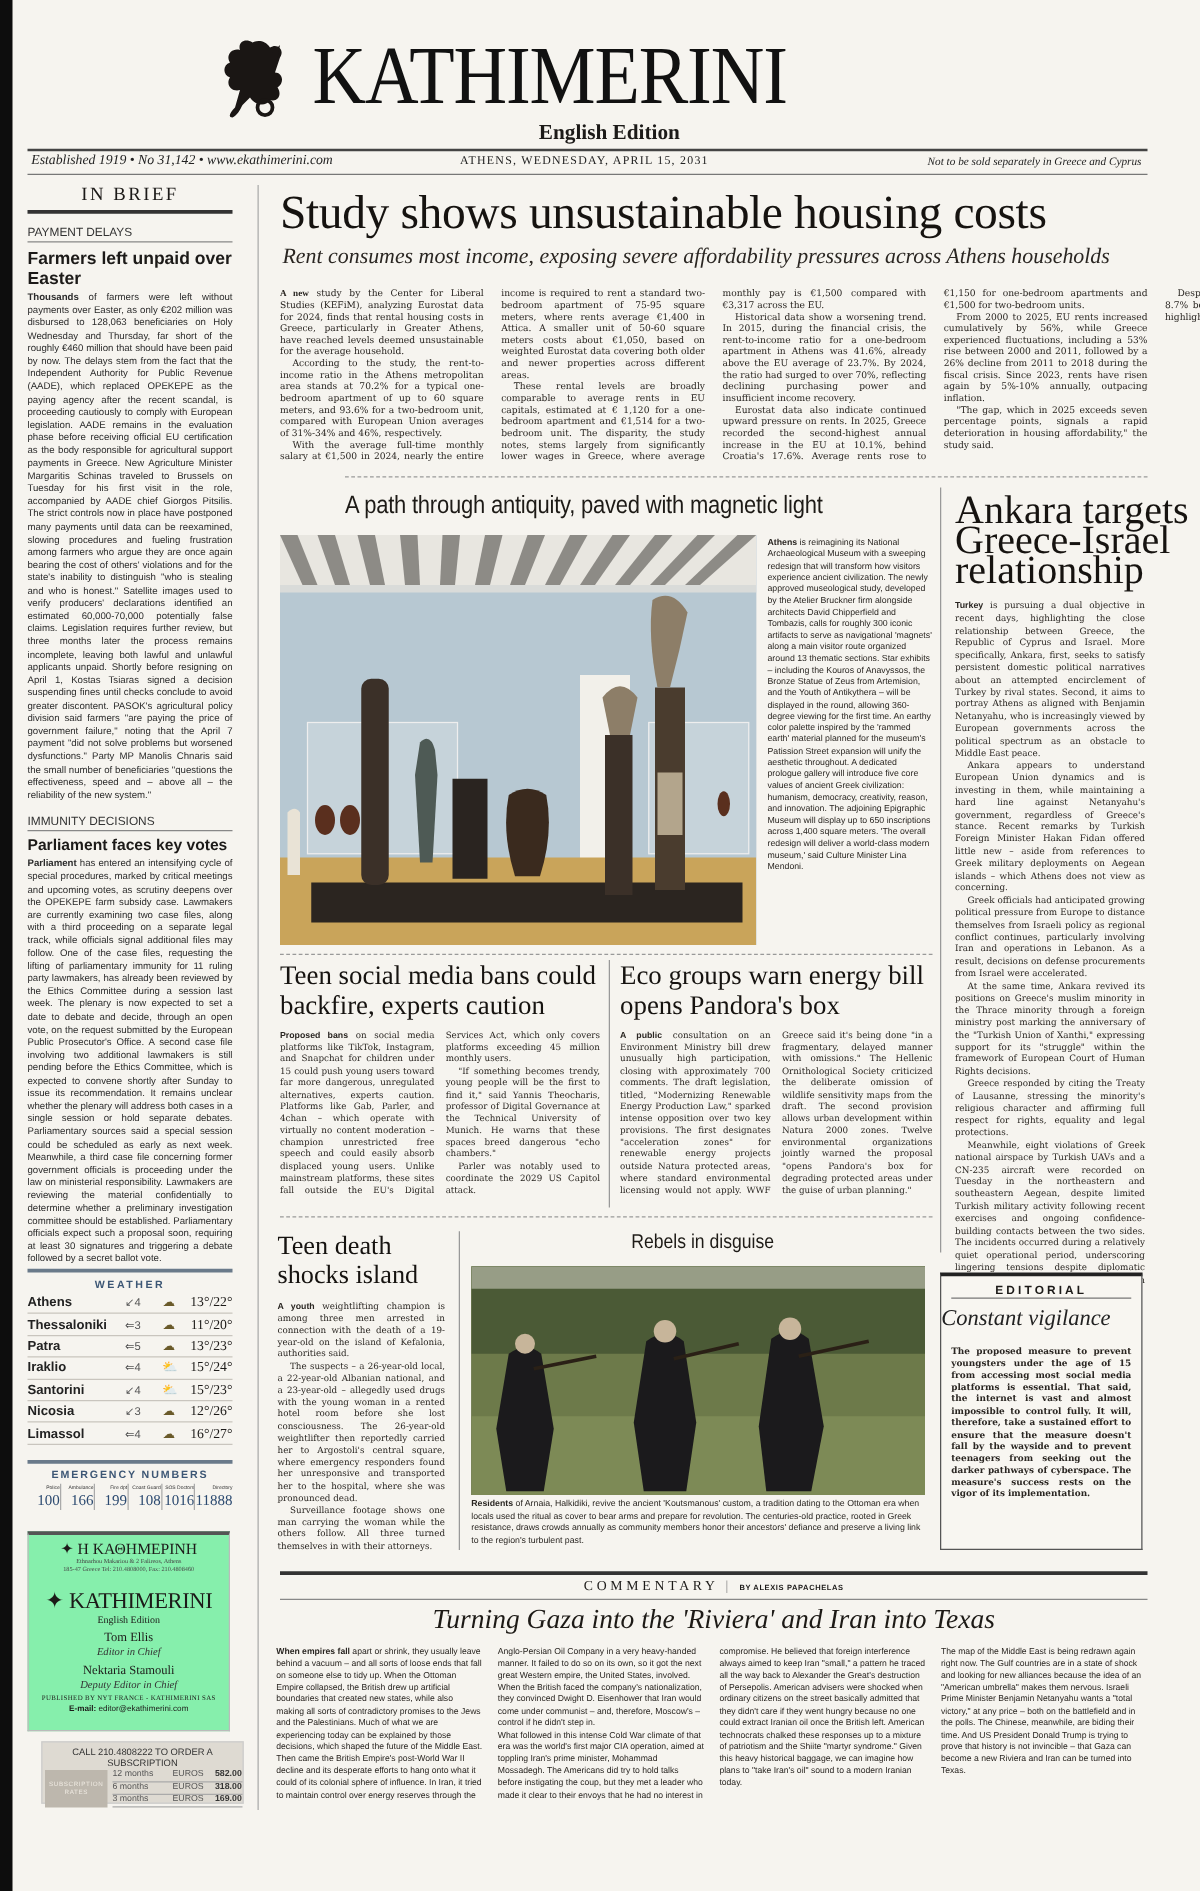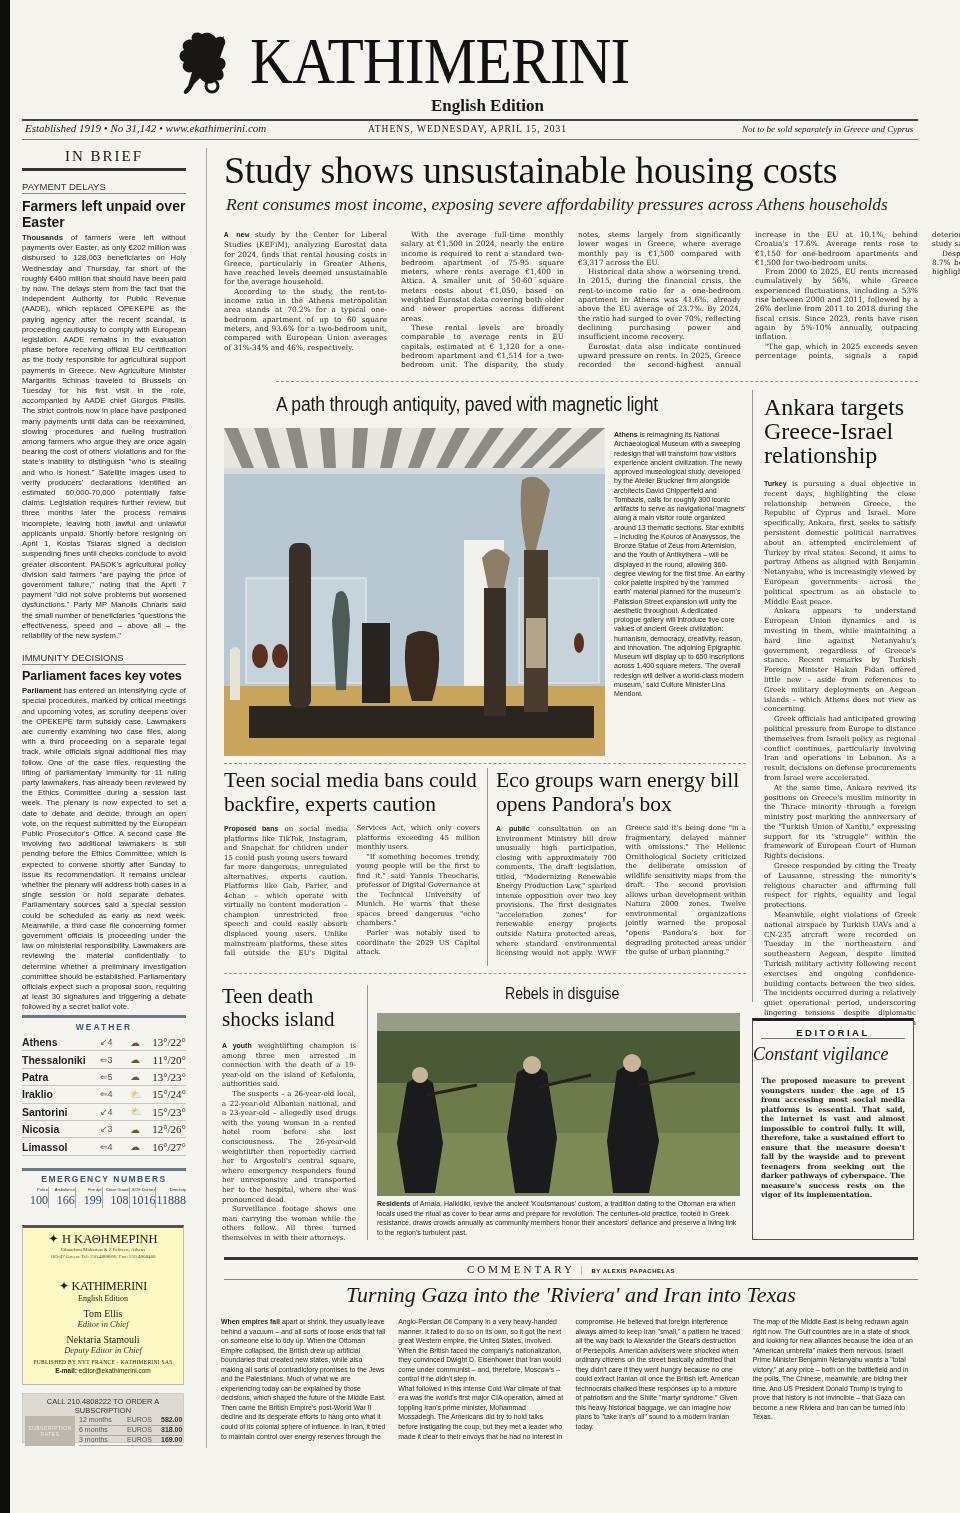--- a/index.html
+++ b/index.html
@@ -29,53 +29,53 @@
 .wx-sky{width:22px;font-size:10px;color:#6a5a2a}
 .wx-temp{flex:1;text-align:right;font-family:"Liberation Serif",serif;font-size:11px}
 .em{left:22px;top:1168px;width:164px;border-top:3px solid #6a7a8a}
 .em-title{font-family:"Liberation Sans",sans-serif;font-weight:700;color:#3d5775;font-size:8.5px;letter-spacing:1.5px;text-align:center;margin:3px 0 3px}
 .em-grid{display:flex}
 .em-cell{flex:1;text-align:right;border-left:1px solid #aaa}
 .em-cell:first-child{border-left:none}
 .em-lbl{font-family:"Liberation Sans",sans-serif;font-size:4px;color:#333;height:6px}
 .em-num{font-family:"Liberation Serif",serif;font-size:12px;color:#2c4a70}
 
-.staff{left:22px;top:1225px;width:162px;height:160px;border:1px solid #bbb;border-top:3px solid #555;background:#fef9c3;text-align:center}
+.staff{left:22px;top:1225px;width:162px;height:160px;border:1px solid #bbb;border-top:3px solid #555;background:#86efac;text-align:center}
 .staff .gk{font-family:"Liberation Serif",serif;font-size:12.5px;margin-top:3px}
 .staff .addr{font-size:5px;color:#444;line-height:6.5px;font-family:"Liberation Serif",serif}
-.staff .lg{font-family:"Liberation Serif",serif;font-size:12px;margin-top:19px;letter-spacing:-0.3px}
+.staff .lg{font-family:"Liberation Serif",serif;font-size:18px;margin-top:9px;letter-spacing:-0.3px}
 .staff .ed{font-family:"Liberation Serif",serif;font-size:8px}
 .staff .nm{font-family:"Liberation Serif",serif;font-size:10px;margin-top:5px}
 .staff .rl{font-family:"Liberation Serif",serif;font-style:italic;font-size:8.5px;color:#333}
 .staff .pub{font-family:"Liberation Serif",serif;font-size:5.5px;margin-top:4px;letter-spacing:0.3px}
 .staff .mail{font-family:"Liberation Sans",sans-serif;font-size:6.5px;margin-top:2px}
-.subs{left:22px;top:1393px;width:162px;height:50px;background:#dedad2;border:1px solid #ccc}
+.subs{left:33px;top:1393px;width:162px;height:50px;background:#dedad2;border:1px solid #ccc}
 .subs .call{font-family:"Liberation Sans",sans-serif;font-size:7.5px;text-align:center;margin:3px 0 1px;color:#333}
 .subs .tbl{display:flex}
 .subs .lbl{width:50px;background:#bdb7ad;color:#efeae2;font-family:"Liberation Sans",sans-serif;font-size:5px;letter-spacing:0.5px;text-align:center;display:flex;align-items:center;justify-content:center;height:30px;margin-left:2px}
 .subs .rows{flex:1;padding-left:4px}
 .subs .r{display:flex;font-family:"Liberation Sans",sans-serif;font-size:7px;height:10px;border-bottom:1px solid #aaa;color:#555}
 .subs .r span:nth-child(1){width:48px}
 .subs .r span:nth-child(2){width:34px}
 .subs .r span:nth-child(3){font-weight:700;color:#333}
 .vsep{position:absolute;width:1px;background:#999}
 
 .lead-h{left:224px;top:148px;width:700px;font-family:"Liberation Serif",serif;font-size:38px;line-height:44px;color:#161310;letter-spacing:-0.3px}
 .lead-deck{left:226px;top:194px;font-family:"Liberation Serif",serif;font-style:italic;font-size:17.5px;color:#2a2622}
 .lead-cols{left:224px;top:230px;width:694px;height:140px;column-count:4;column-gap:14px;font-family:"DejaVu Serif",serif;font-size:7.3px;line-height:9.3px;text-align:justify;color:#2a2622;hyphens:auto}
 .lead-cols p{text-indent:10px}
 .lead-cols p:first-child{text-indent:0}
-.lead-cols b{font-family:Liberation Mono, monospace}
+.lead-cols b{font-family:Liberation Serif, serif}
 .dash{position:absolute;border-top:1px dashed #999;height:0}
 
 .mus-h{left:276px;top:393px;font-family:"Liberation Sans",sans-serif;font-size:20px;color:#1d1a16;transform:scaleX(0.88);transform-origin:left;letter-spacing:-0.2px}
 .mus-photo{left:224px;top:428px;width:381px;height:328px;overflow:hidden;background:#9fb3c2}
 .mus-body{left:614px;top:430px;width:132px;font-family:"Liberation Sans",sans-serif;font-size:7px;line-height:9.25px;color:#2a2622}
 
-.ank-h{left:764px;top:395px;width:190px;font-family:"Liberation Serif",serif;font-size:24px;line-height:24px;color:#161310}
+.ank-h{left:764px;top:395px;width:190px;font-family:"Liberation Serif",serif;font-size:32px;line-height:24px;color:#161310}
 .ank-body{left:764px;top:479px;width:152px;font-family:"DejaVu Serif",serif;font-size:7.05px;line-height:9.8px;text-align:justify;color:#2a2622;hyphens:auto}
 .ank-body p{text-indent:10px}
 .ank-body p:first-child{text-indent:0}
 .ank-body b{font-family:"Liberation Sans",sans-serif}
 
 .teen-h{left:224px;top:768px;width:260px;font-family:"Liberation Serif",serif;font-size:21.5px;line-height:24px;color:#161310}
 .teen-body{left:224px;top:824px;width:256px;height:138px;column-count:2;column-gap:9px;font-family:"DejaVu Serif",serif;font-size:7px;line-height:9.55px;text-align:justify;color:#2a2622;hyphens:auto}
 .eco-h{left:496px;top:768px;width:250px;font-family:"Liberation Serif",serif;font-size:21.5px;line-height:24px;color:#161310}
 .eco-body{left:496px;top:824px;width:250px;height:138px;column-count:2;column-gap:9px;font-family:"DejaVu Serif",serif;font-size:7px;line-height:9.55px;text-align:justify;color:#2a2622;hyphens:auto}
 .mid-body p{text-indent:10px}

